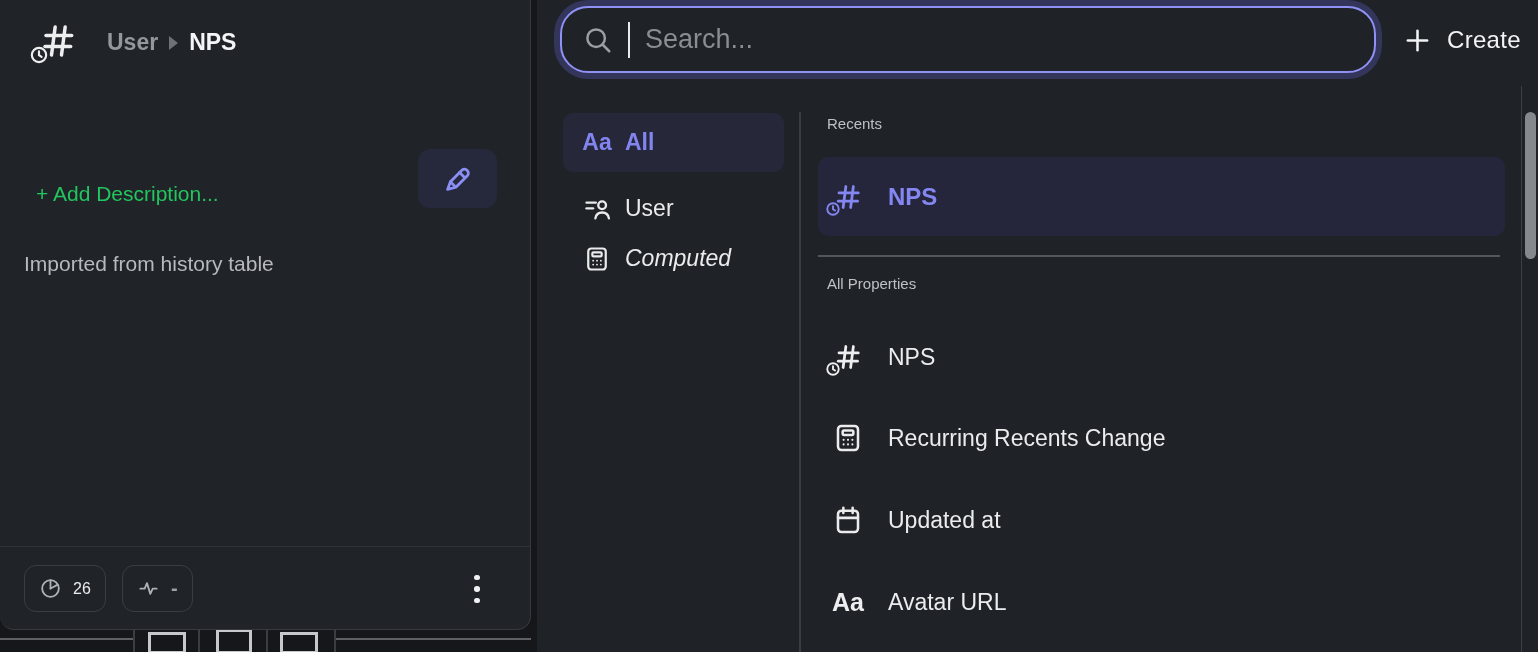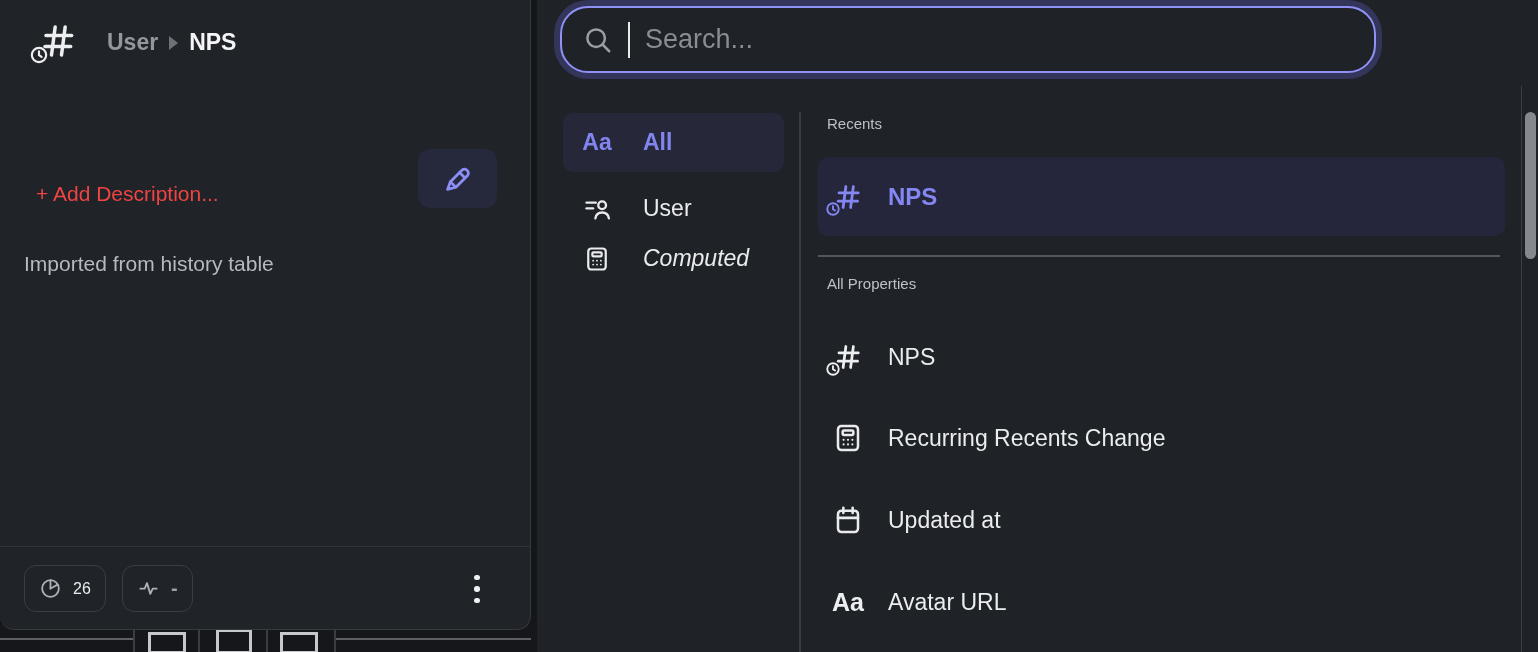--- a/index.html
+++ b/index.html
@@ -42,21 +42,21 @@
 
   .recent-badge {
     position:absolute; left:23px; top:96px; width:460px; height:42px;
     background:#212b28; border-radius:12px;
     display:flex; align-items:center; gap:19px; padding:0 15px;
     color:#3aa981;
   }
   .recent-badge .clock-icon { width:23px; height:23px; }
   .recent-badge-label { font-size:20px; font-weight:500; color:#3aa981; }
 
-  .add-desc { position:absolute; left:36px; top:182px; font-size:21px; color:#ef4444; }
+  .add-desc { position:absolute; left:36px; top:182px; font-size:21px; color:#22c55e; }
   .edit-btn {
     position:absolute; left:418px; top:149px; width:79px; height:59px;
     background:#26283b; border-radius:12px;
     display:flex; align-items:center; justify-content:center;
     color:#8b8ef5; cursor:pointer;
   }
   .edit-btn svg { width:32px; height:32px; }
 
   .meta-label { position:absolute; left:24px; top:252px; font-size:21px; color:#b6b9bd; }
   .meta-value {
@@ -105,21 +105,21 @@
   .create-btn {
     position:absolute; left:866px; top:21px; height:38px;
     display:flex; align-items:center; gap:15px;
     color:#f1f3f4; cursor:pointer; white-space:nowrap;
   }
   .create-btn svg { width:29px; height:29px; }
   .create-label { font-size:24px; font-weight:500; letter-spacing:0.3px; }
 
   .tab { position:absolute; left:26px; width:221px; display:flex; align-items:center; padding-left:16px; border-radius:10px; cursor:pointer; }
   .tab .tab-icon-box { width:36px; display:flex; justify-content:center; }
-  .tab .tab-label { margin-left:28px; font-size:23px; }
+  .tab .tab-label { margin-left:10px; font-size:23px; }
   .tab.selected { top:113px; height:59px; background:#26283a; color:#8285f0; }
   .tab.selected .tab-label { font-weight:600; color:#8285f0; }
   .aa-glyph { font-size:23px; font-weight:600; }
   .tab.plain { height:45px; color:#e9ebec; }
   .tab.user { top:186px; }
   .tab.computed { top:236px;font-style:italic; }
   .tab.plain .tab-label { font-weight:500; color:#e9ebec; }
   .tab svg { width:28px; height:28px; }
 
   .vdivider { position:absolute; left:262px; top:112px; bottom:0; width:2px; background:#3a3d42; }
@@ -229,20 +229,27 @@
 
   <div class="search-wrap">
     <svg class="search-icon" viewBox="0 0 24 24" fill="none" stroke="currentColor" stroke-width="2" stroke-linecap="round">
       <circle cx="10.5" cy="10.5" r="7"></circle>
         <path d="M15.8 15.8 L21 21"></path>
     </svg>
     <span class="caret"></span>
     <input class="search-input" type="text" placeholder="Search..." style="">
   </div>
 
+  <div class="create-btn">
+    <svg viewBox="0 0 24 24" fill="none" stroke="currentColor" stroke-width="2.1" stroke-linecap="round">
+      <path d="M12 4 V20"></path>
+        <path d="M4 12 H20"></path>
+    </svg>
+    <span class="create-label">Create</span>
+  </div>
 
   <div class="tab selected">
     <span class="tab-icon-box">
         <span class="aa-glyph">Aa</span>
       </span>
     <span class="tab-label">All</span>
   </div>
 
   <div class="tab plain user">
     <span class="tab-icon-box">

